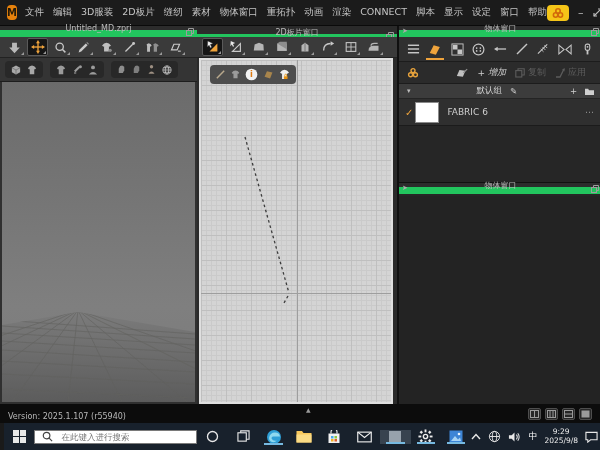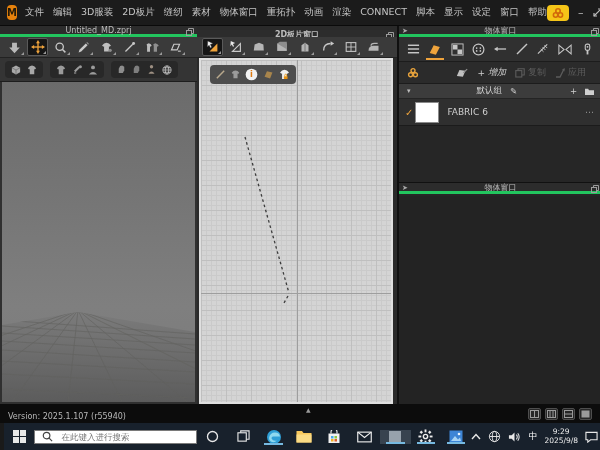--- a/index.html
+++ b/index.html
@@ -10,21 +10,21 @@
   .menubar{position:absolute;left:0;top:0;width:600px;height:26px;background:#1b1b1b;
            display:flex;align-items:center;border-bottom:1px solid #0a0a0a;}
   .logo{width:17px;height:15px;margin:0 8px 0 7px;background:#e8820c;border-radius:4px;
         display:flex;align-items:center;justify-content:center;color:#241a08;font-size:10px;font-weight:bold;}
   .menus{display:flex;gap:9px;font-size:9.5px;color:#c4c4c4;white-space:nowrap;}
   .menus span{cursor:default;}
   .mb-right{margin-left:auto;display:flex;align-items:center;gap:9px;padding-right:10px;}
   .account{width:22px;height:16px;background:#f5c518;border-radius:4px;display:flex;align-items:center;justify-content:center;}
   .winctl{color:#bdbdbd;font-size:11px;display:flex;gap:10px;align-items:center;}
   
-  .ptitle{position:absolute;height:11px;background:#2c2c2c;border-bottom:3px solid #22c55e;
+  .ptitle{position:absolute;height:11px;background:#2c2c2c;border-bottom:7px solid #22c55e;
           font-size:8px;color:#bdbdbd;display:flex;align-items:center;justify-content:center;}
   .popup-ic{position:absolute;right:3px;top:2px;}
   .collapse-ic{position:absolute;left:3px;top:2px;font-size:7px;color:#aaa;line-height:7px;}
   
   .p3d{position:absolute;left:0;top:26px;width:197px;height:378px;background:#303030;}
   .tb3d{position:absolute;left:0;top:11px;width:197px;height:21px;background:#3a3a3a;
         display:flex;align-items:center;gap:2px;padding-left:4px;border-bottom:1px solid #222;}
   .tl{position:relative;width:21px;height:18px;display:flex;align-items:center;justify-content:center;}
   .tl.sel{background:#161616;border:1px solid #5a5a5a;border-radius:2px;}
   .tl .corner{position:absolute;right:1px;bottom:1px;width:0;height:0;
@@ -315,21 +315,21 @@
           <line x1="76" y1="228" x2="120" y2="320"></line>
           <line x1="76" y1="228" x2="185" y2="320"></line>
           <line x1="76" y1="228" x2="260" y2="320"></line>
           <line x1="76" y1="228" x2="340" y2="320"></line>
         </g>
       </svg>
     </div>
   </div>
 
   <div class="p2d">
-    <div class="ptitle" style="left:0;top:4px;width:200px;font-weight:bold;">
+    <div class="ptitle" style="left:0;top:4px;width:200px;">
       <span>2D板片窗口</span>
       <span class="popup-ic">
         <svg width="8" height="8" viewBox="0 0 8 8">
             <g fill="none" stroke="#9c9c9c">
               <rect x="0.5" y="2.5" width="5" height="5"></rect>
               <polyline points="2.5,2.5 2.5,0.5 7.5,0.5 7.5,5.5 5.5,5.5"></polyline>
             </g>
           </svg>
       </span>
     </div>

